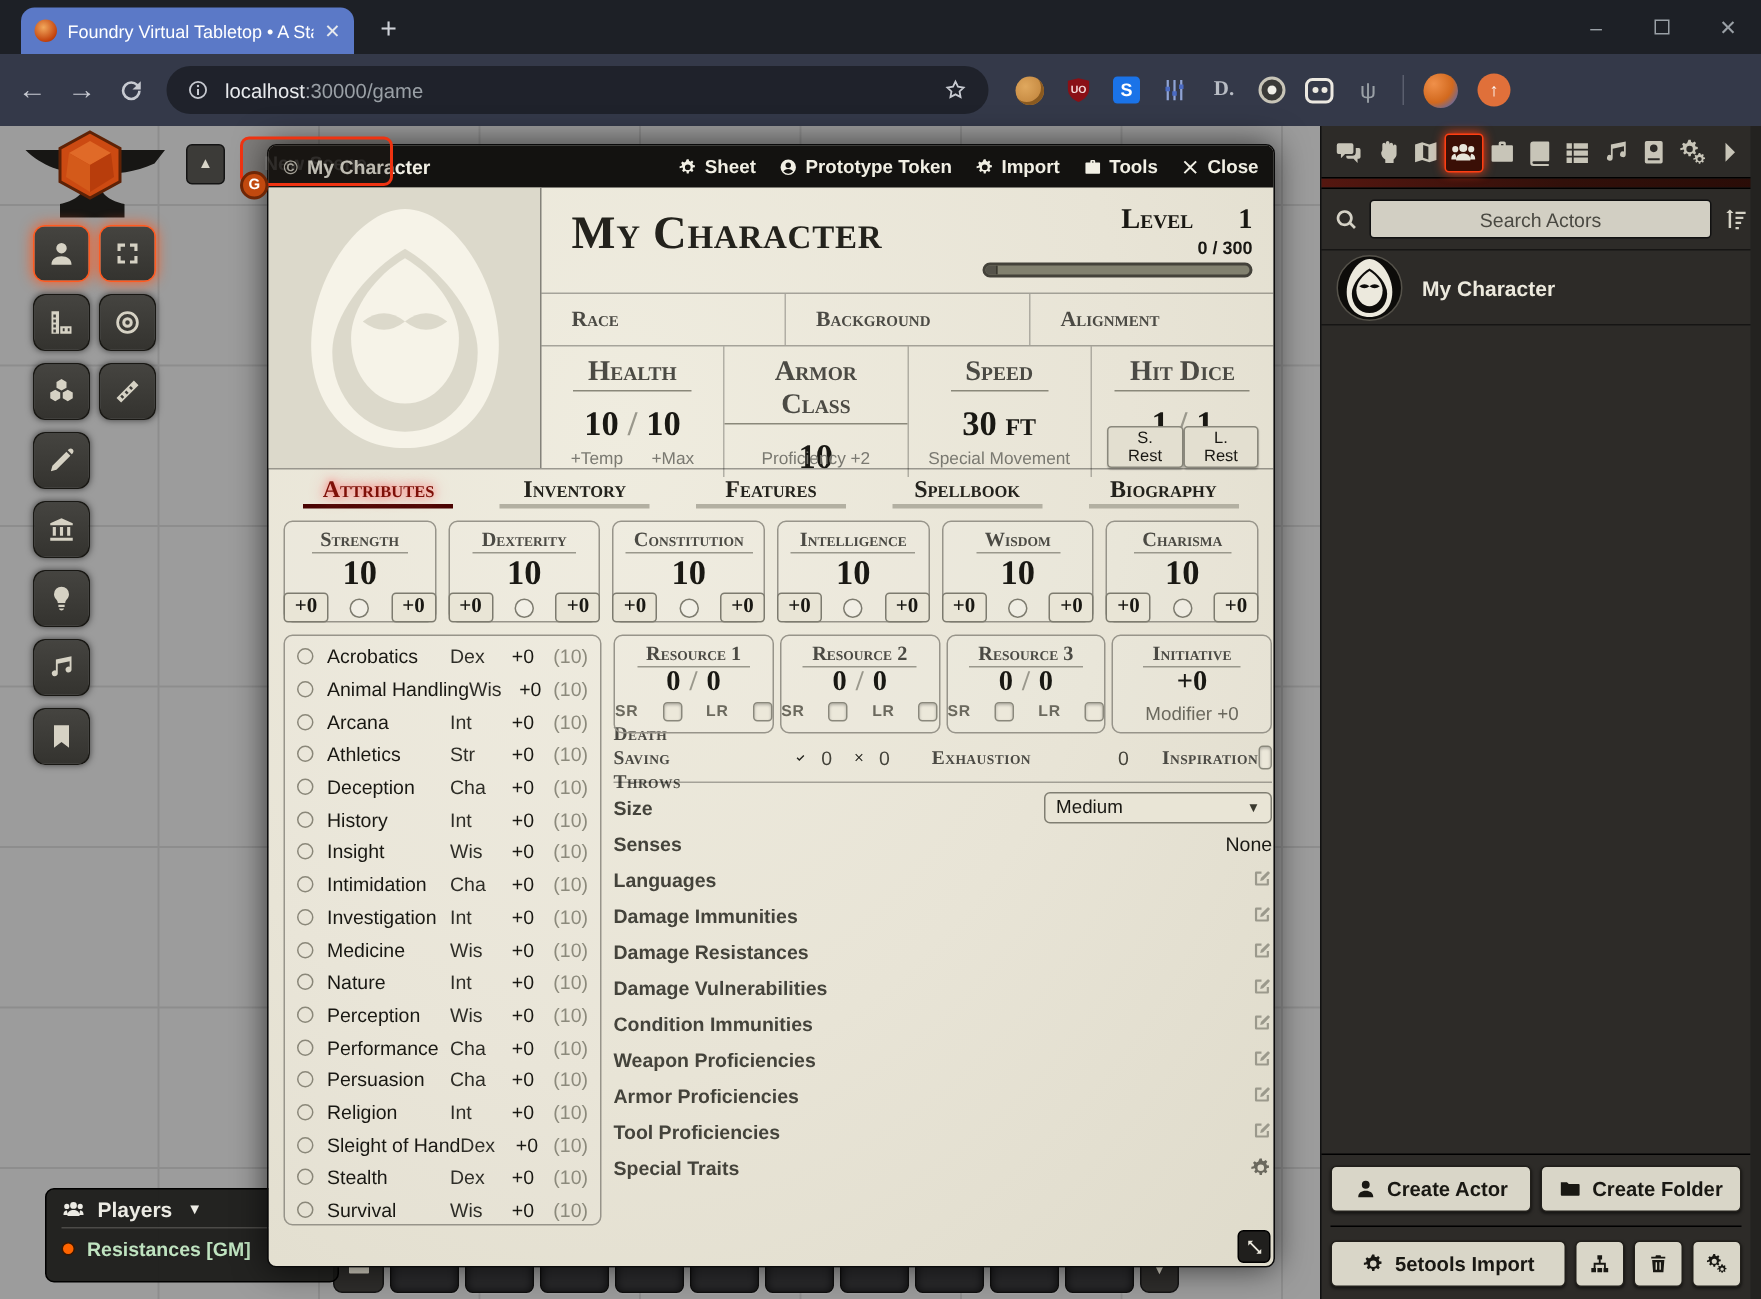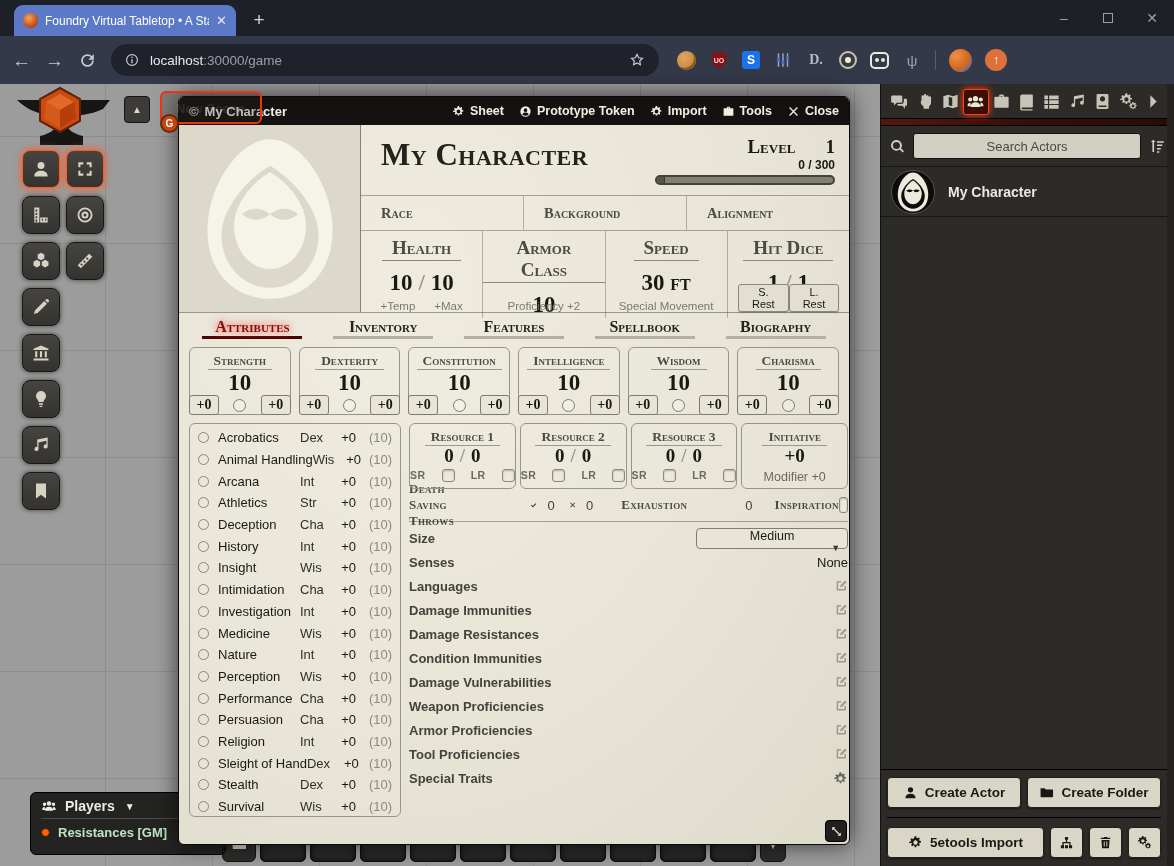--- a/index.html
+++ b/index.html
@@ -130,21 +130,21 @@
   .caps-sm { font-size:13px; color:#4b4a44; letter-spacing:.3px; }
   .death-row .ico { width:14px; height:14px; color:#23221c; }
   .cnt-val { font-weight:normal; color:#44433a; }
 
   #traits { border-top:1px solid rgba(0,0,0,.3); margin-top:2px; padding-top:4px; }
   .trait { display:flex; align-items:center; height:24px; }
   .t-label { font-weight:bold; font-size:13px; color:#44433b; flex:1; }
   .t-value { font-size:13px; color:#191813; }
   .t-edit { width:14px; height:14px; color:#9b998c; }
   .t-gear { width:15px; height:15px; color:#6b695e; }
-  .t-select { width:152px; height:21px; border:1px solid #807e72; border-radius:4px; background:#e9e5d6; display:flex; align-items:center; padding:0 7px; font-size:12.5px; color:#191813;flex-direction:column; }
+  .t-select { width:152px; height:21px; border:1px solid #807e72; border-radius:4px; background:#e9e5d6; display:flex; align-items:center; padding:0 7px; font-size:12.5px; color:#191813; }
   .t-select .car { margin-left:auto; font-size:9px; color:#3a392f; }
 
   .resize-handle { position:absolute; right:2px; bottom:2px; width:22px; height:22px; background:#201f1d; border:1px solid #000; border-radius:4px; color:#e8e5da; display:flex; align-items:center; justify-content:center; }
   .resize-handle .ico { width:13px; height:13px; }
 
   
   .tour-highlight { position:absolute; left:160px; top:91px; width:102px; height:33px; border:2px solid #ee3311; border-radius:6px; z-index:60; background:rgba(40,30,25,.25); }
   .ghost-scene { position:absolute; left:14px; top:8px; font-size:13px; font-weight:bold; color:rgba(255,255,255,.10); white-space:nowrap; }
   .gm-badge { position:absolute; left:160px; top:114px; width:19px; height:19px; border-radius:50%; background:#c1490f; border:2px solid #6e2606; color:#fff; font-size:10px; font-weight:bold; display:flex; align-items:center; justify-content:center; z-index:61; }
 
@@ -727,29 +727,29 @@
             </div>
             <div class="trait">
               <span class="t-label">Damage Resistances</span>
               <span class="ico t-edit" style="width: 14px; height: 14px;">
                 <svg viewBox="0 0 24 24" fill="currentColor">
                   <path d="M4.5 5A1.5 1.5 0 0 1 6 3.5h6V6H7v11h11v-5h2.5v6a1.5 1.5 0 0 1-1.5 1.5H6A1.5 1.5 0 0 1 4.5 18zM19.6 2.9l1.5 1.5a1.2 1.2 0 0 1 0 1.7l-7.3 7.3-3.3.8.8-3.3 7.3-7.3a1.2 1.2 0 0 1 1.7 0z"></path>
                 </svg>
               </span>
             </div>
             <div class="trait">
-              <span class="t-label">Condition Immunities</span>
+              <span class="t-label">Damage Vulnerabilities</span>
               <span class="ico t-edit" style="width: 14px; height: 14px;">
                 <svg viewBox="0 0 24 24" fill="currentColor">
                   <path d="M4.5 5A1.5 1.5 0 0 1 6 3.5h6V6H7v11h11v-5h2.5v6a1.5 1.5 0 0 1-1.5 1.5H6A1.5 1.5 0 0 1 4.5 18zM19.6 2.9l1.5 1.5a1.2 1.2 0 0 1 0 1.7l-7.3 7.3-3.3.8.8-3.3 7.3-7.3a1.2 1.2 0 0 1 1.7 0z"></path>
                 </svg>
               </span>
             </div>
             <div class="trait">
-              <span class="t-label">Damage Vulnerabilities</span>
+              <span class="t-label">Condition Immunities</span>
               <span class="ico t-edit" style="width: 14px; height: 14px;">
                 <svg viewBox="0 0 24 24" fill="currentColor">
                   <path d="M4.5 5A1.5 1.5 0 0 1 6 3.5h6V6H7v11h11v-5h2.5v6a1.5 1.5 0 0 1-1.5 1.5H6A1.5 1.5 0 0 1 4.5 18zM19.6 2.9l1.5 1.5a1.2 1.2 0 0 1 0 1.7l-7.3 7.3-3.3.8.8-3.3 7.3-7.3a1.2 1.2 0 0 1 1.7 0z"></path>
                 </svg>
               </span>
             </div>
             <div class="trait">
               <span class="t-label">Weapon Proficiencies</span>
               <span class="ico t-edit" style="width: 14px; height: 14px;">
                 <svg viewBox="0 0 24 24" fill="currentColor">

